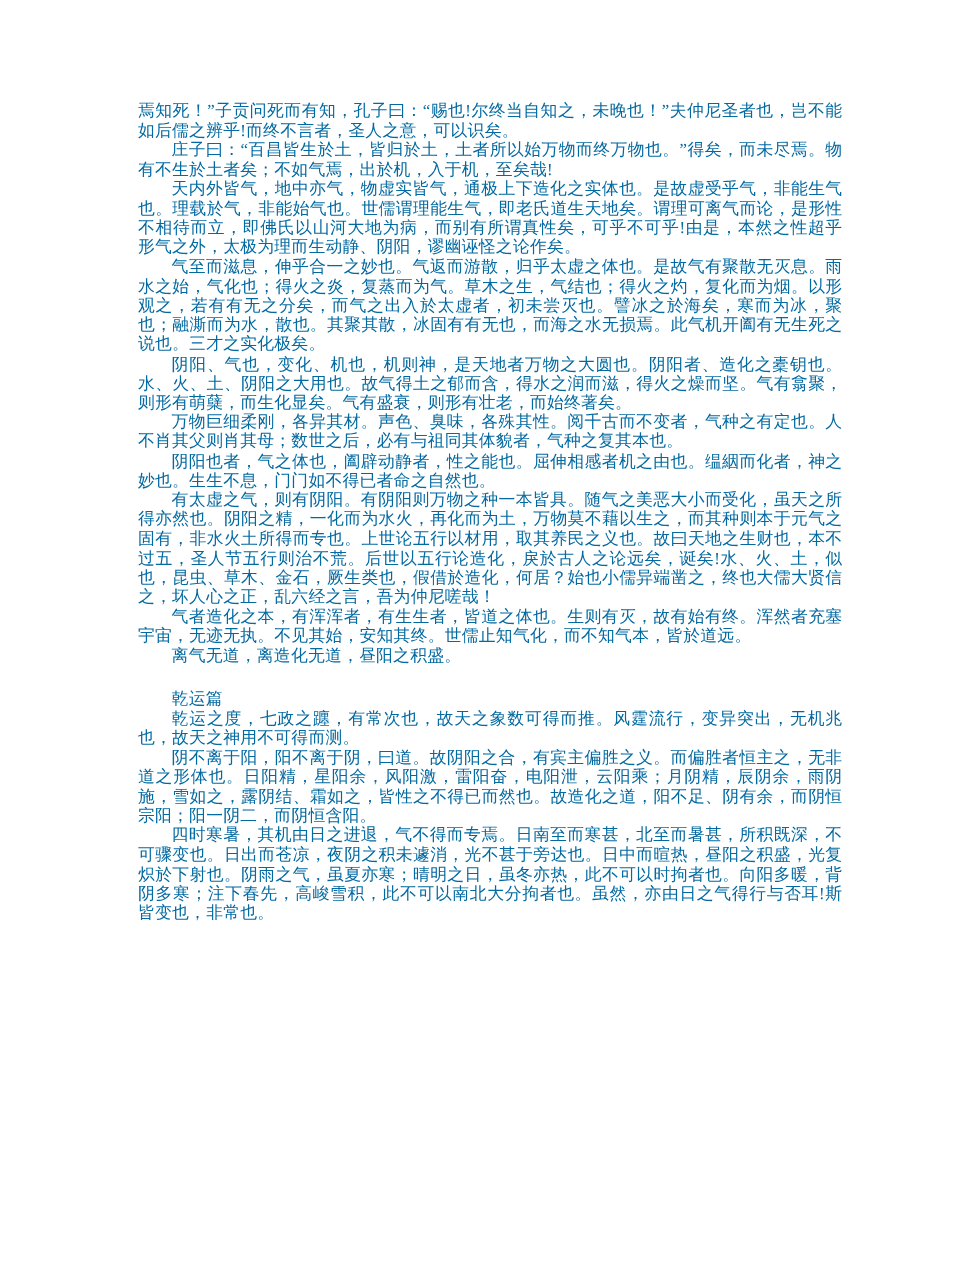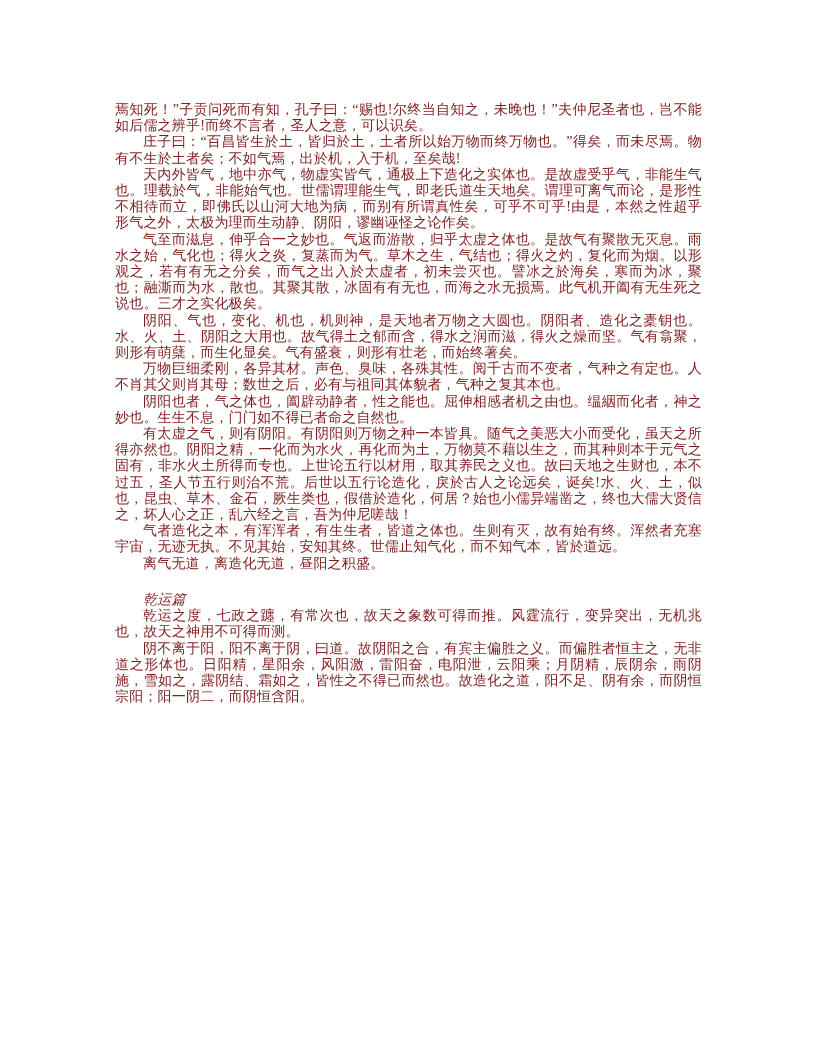--- a/index.html
+++ b/index.html
@@ -9,52 +9,52 @@
   }
   body {
     width: 816px;
     height: 1056px;
     position: relative;
     overflow: hidden;
   }
   .page {
     position: absolute;
     left: 115px;
-    top: 102px;
+    top: 86px;
     width: 587px;
-    color: #7f1d1d;
+    color: #0369a1;
     font-family: "Liberation Serif", "DejaVu Serif", serif;
   }
   .para {
     margin: 0;
     font-size: 14px;
     line-height: 16.2px;
     text-align: justify;
     text-justify: inter-character;
     word-break: break-all;
     letter-spacing: 0.2px;
   }
   .para.indent {
     text-indent: 2em;
   }
   .para.section-title {
     margin-top: 20px;
-    font-style: italic;
   }
 </style>
 </head>
 <body>
 
 <div class="page">
   <p class="para">焉知死！”子贡问死而有知，孔子曰：“赐也!尔终当自知之，未晚也！”夫仲尼圣者也，岂不能如后儒之辨乎!而终不言者，圣人之意，可以识矣。</p>
   <p class="para indent">庄子曰：“百昌皆生於土，皆归於土，土者所以始万物而终万物也。”得矣，而未尽焉。物有不生於土者矣；不如气焉，出於机，入于机，至矣哉!</p>
   <p class="para indent">天内外皆气，地中亦气，物虚实皆气，通极上下造化之实体也。是故虚受乎气，非能生气也。理载於气，非能始气也。世儒谓理能生气，即老氏道生天地矣。谓理可离气而论，是形性不相待而立，即佛氏以山河大地为病，而别有所谓真性矣，可乎不可乎!由是，本然之性超乎形气之外，太极为理而生动静、阴阳，谬幽诬怪之论作矣。</p>
   <p class="para indent">气至而滋息，伸乎合一之妙也。气返而游散，归乎太虚之体也。是故气有聚散无灭息。雨水之始，气化也；得火之炎，复蒸而为气。草木之生，气结也；得火之灼，复化而为烟。以形观之，若有有无之分矣，而气之出入於太虚者，初未尝灭也。譬冰之於海矣，寒而为冰，聚也；融澌而为水，散也。其聚其散，冰固有有无也，而海之水无损焉。此气机开阖有无生死之说也。三才之实化极矣。</p>
   <p class="para indent">阴阳、气也，变化、机也，机则神，是天地者万物之大圆也。阴阳者、造化之橐钥也。水、火、土、阴阳之大用也。故气得土之郁而含，得水之润而滋，得火之燥而坚。气有翕聚，则形有萌蘖，而生化显矣。气有盛衰，则形有壮老，而始终著矣。</p>
   <p class="para indent">万物巨细柔刚，各异其材。声色、臭味，各殊其性。阅千古而不变者，气种之有定也。人不肖其父则肖其母；数世之后，必有与祖同其体貌者，气种之复其本也。</p>
   <p class="para indent">阴阳也者，气之体也，阖辟动静者，性之能也。屈伸相感者机之由也。缊絪而化者，神之妙也。生生不息，门门如不得已者命之自然也。</p>
   <p class="para indent">有太虚之气，则有阴阳。有阴阳则万物之种一本皆具。随气之美恶大小而受化，虽天之所得亦然也。阴阳之精，一化而为水火，再化而为土，万物莫不藉以生之，而其种则本于元气之固有，非水火土所得而专也。上世论五行以材用，取其养民之义也。故曰天地之生财也，本不过五，圣人节五行则治不荒。后世以五行论造化，戾於古人之论远矣，诞矣!水、火、土，似也，昆虫、草木、金石，厥生类也，假借於造化，何居？始也小儒异端凿之，终也大儒大贤信之，坏人心之正，乱六经之言，吾为仲尼嗟哉！</p>
   <p class="para indent">气者造化之本，有浑浑者，有生生者，皆道之体也。生则有灭，故有始有终。浑然者充塞宇宙，无迹无执。不见其始，安知其终。世儒止知气化，而不知气本，皆於道远。</p>
   <p class="para indent">离气无道，离造化无道，昼阳之积盛。</p>
   <p class="para indent section-title">乾运篇</p>
   <p class="para indent">乾运之度，七政之躔，有常次也，故天之象数可得而推。风霆流行，变异突出，无机兆也，故天之神用不可得而测。</p>
   <p class="para indent">阴不离于阳，阳不离于阴，曰道。故阴阳之合，有宾主偏胜之义。而偏胜者恒主之，无非道之形体也。日阳精，星阳余，风阳激，雷阳奋，电阳泄，云阳乘；月阴精，辰阴余，雨阴施，雪如之，露阴结、霜如之，皆性之不得已而然也。故造化之道，阳不足、阴有余，而阴恒宗阳；阳一阴二，而阴恒含阳。</p>
+  <p class="para indent">四时寒暑，其机由日之进退，气不得而专焉。日南至而寒甚，北至而暑甚，所积既深，不可骤变也。日出而苍凉，夜阴之积未遽消，光不甚于旁达也。日中而暄热，昼阳之积盛，光复炽於下射也。阴雨之气，虽夏亦寒；晴明之日，虽冬亦热，此不可以时拘者也。向阳多暖，背阴多寒；注下春先，高峻雪积，此不可以南北大分拘者也。虽然，亦由日之气得行与否耳!斯皆变也，非常也。</p>
 </div>
 
 </body></html>

